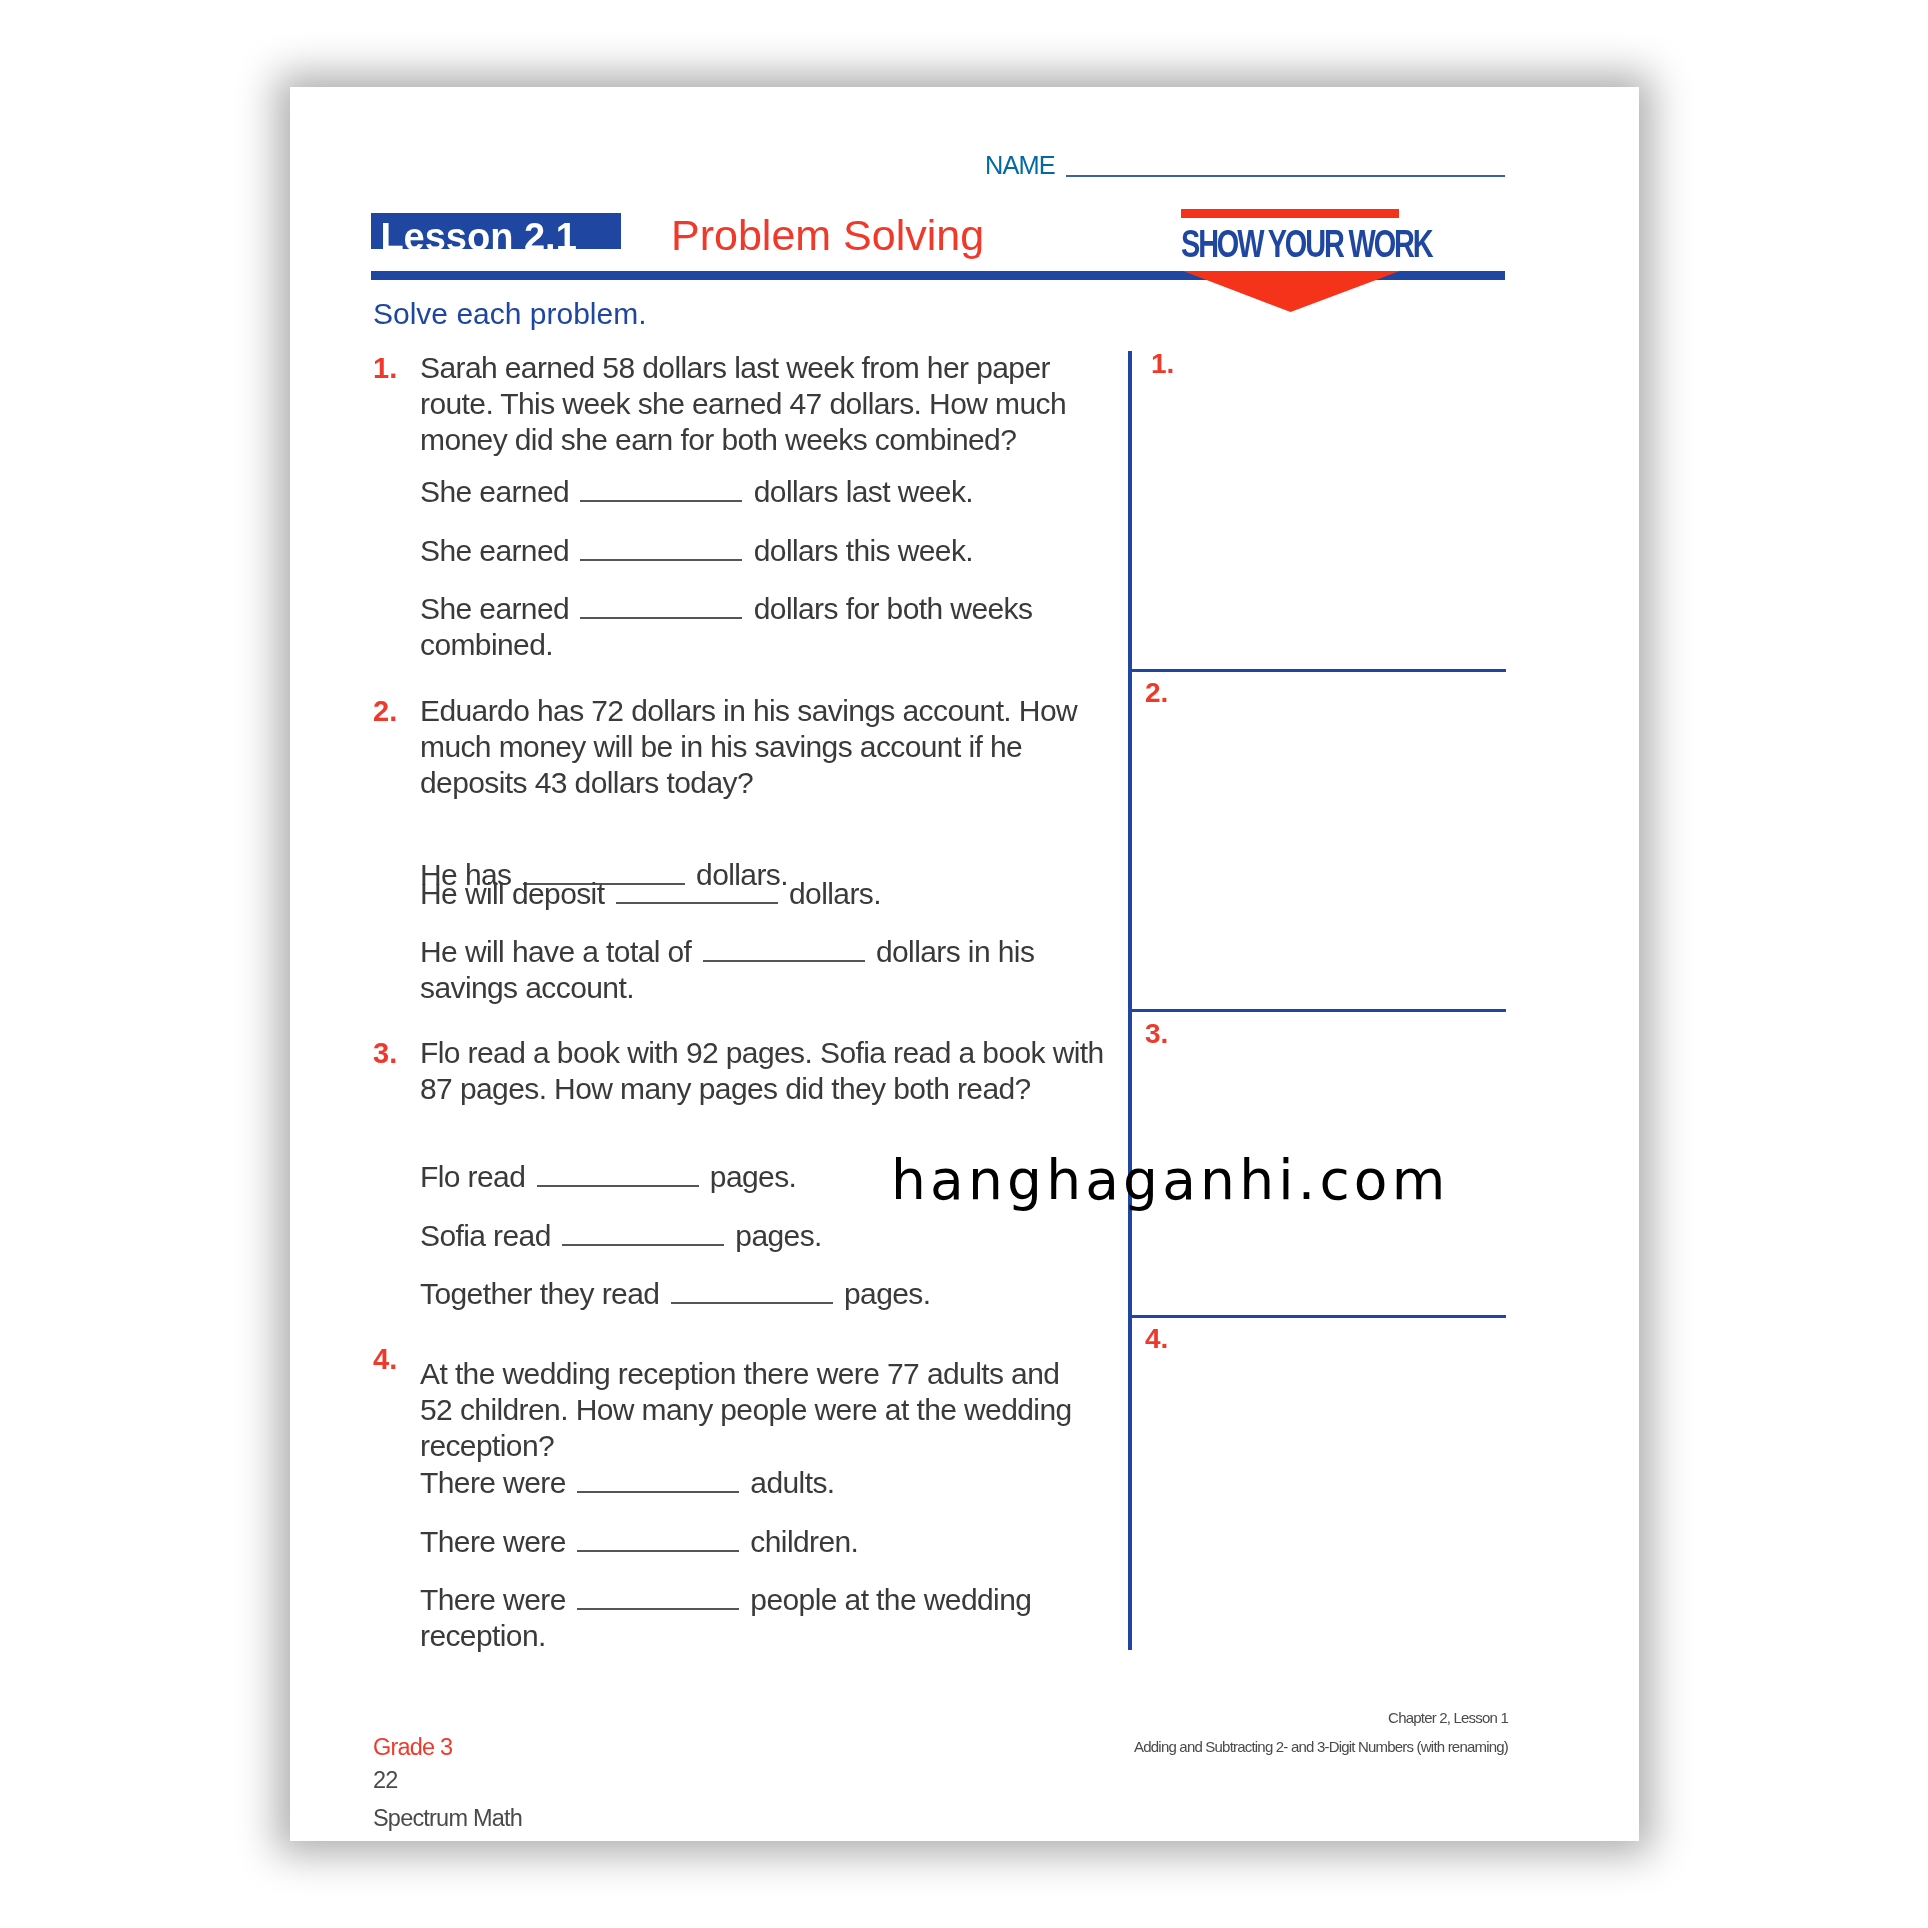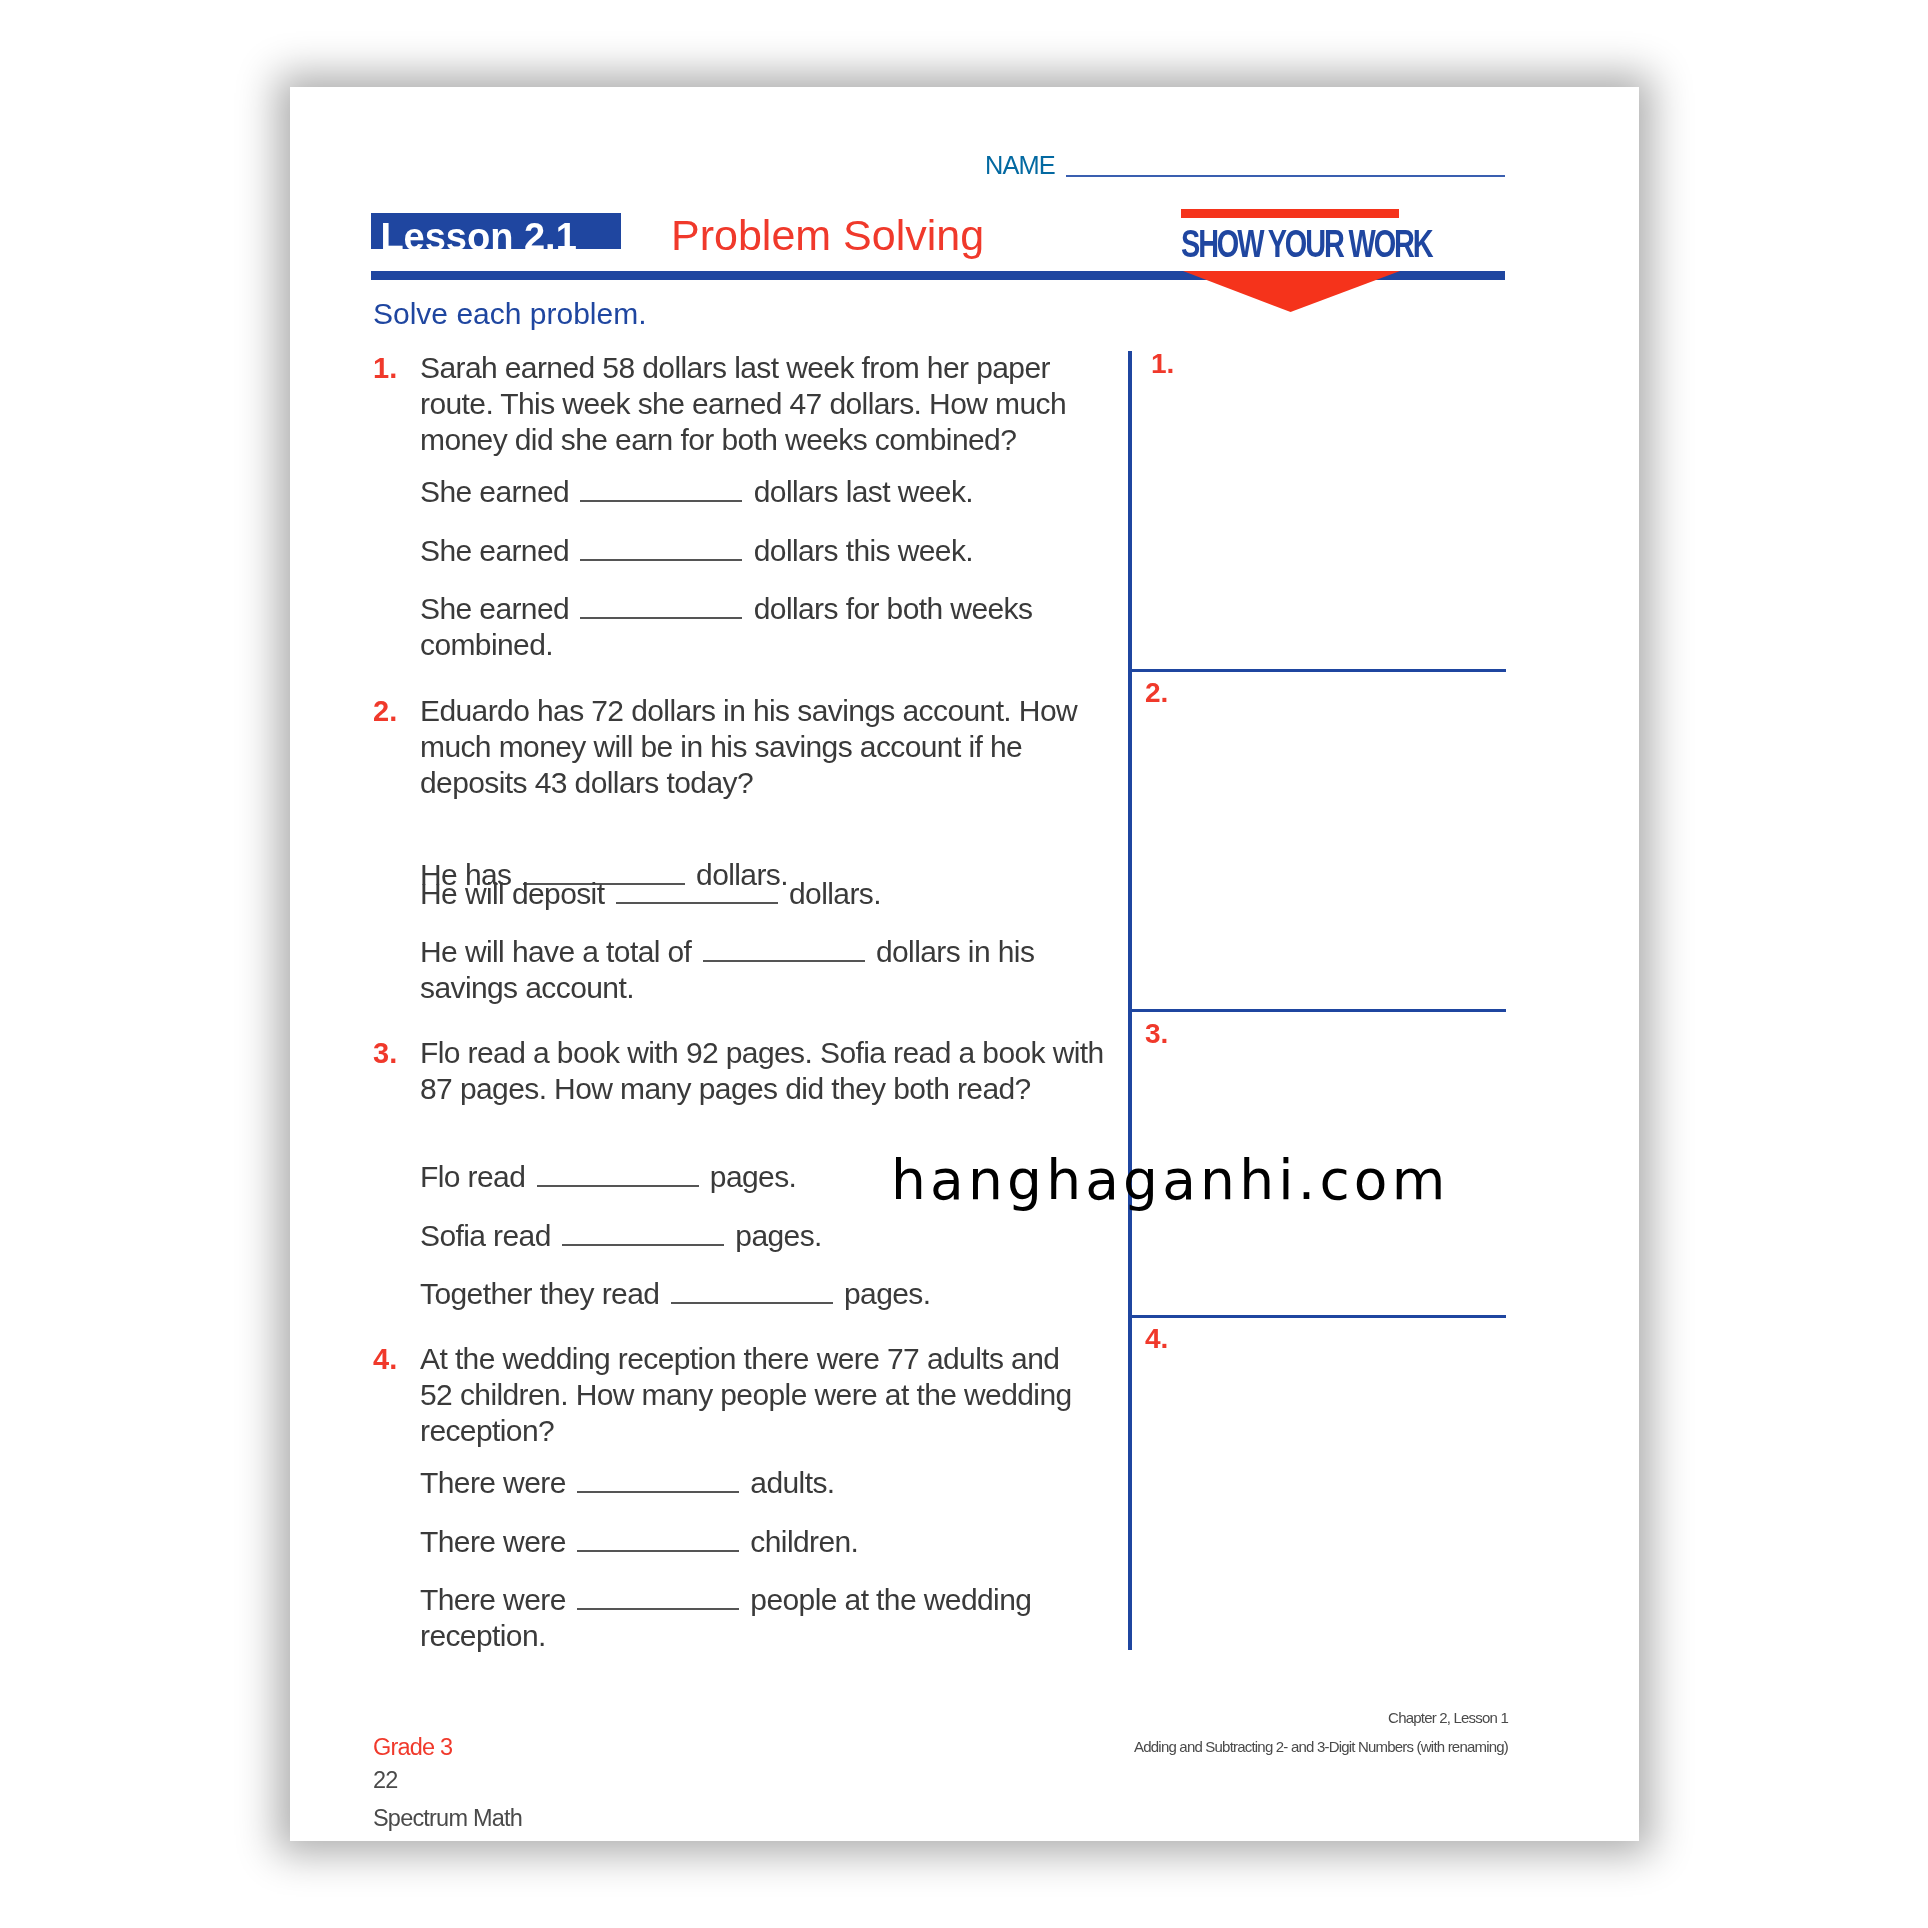--- a/index.html
+++ b/index.html
@@ -115,21 +115,21 @@
   <div class="answer-line" style="top:183px;">
     <span>Sofia read</span><span class="blank"></span><span>pages.</span>
   </div>
   <div class="answer-line" style="top:241px;">
     <span>Together they read</span><span class="blank"></span><span>pages.</span>
   </div>
 </div>
 
 <div class="problem" style="top:1341px;">
   <span class="prob-num" style="top:1.9px;">4.</span>
-  <div class="prob-text" style="width:659px;">At the wedding reception there were 77 adults and 52 children. How many people were at the wedding reception?</div>
+  <div class="prob-text" style="width:659px;margin-top:15px;">At the wedding reception there were 77 adults and 52 children. How many people were at the wedding reception?</div>
   <div class="answer-line" style="top:124px;">
     <span>There were</span><span class="blank"></span><span>adults.</span>
   </div>
   <div class="answer-line" style="top:183px;">
     <span>There were</span><span class="blank"></span><span>children.</span>
   </div>
   <div class="answer-line" style="top:241px; width:659px;">
     <span>There were</span><span class="blank"></span><span>people at the wedding reception.</span>
   </div>
 </div>

